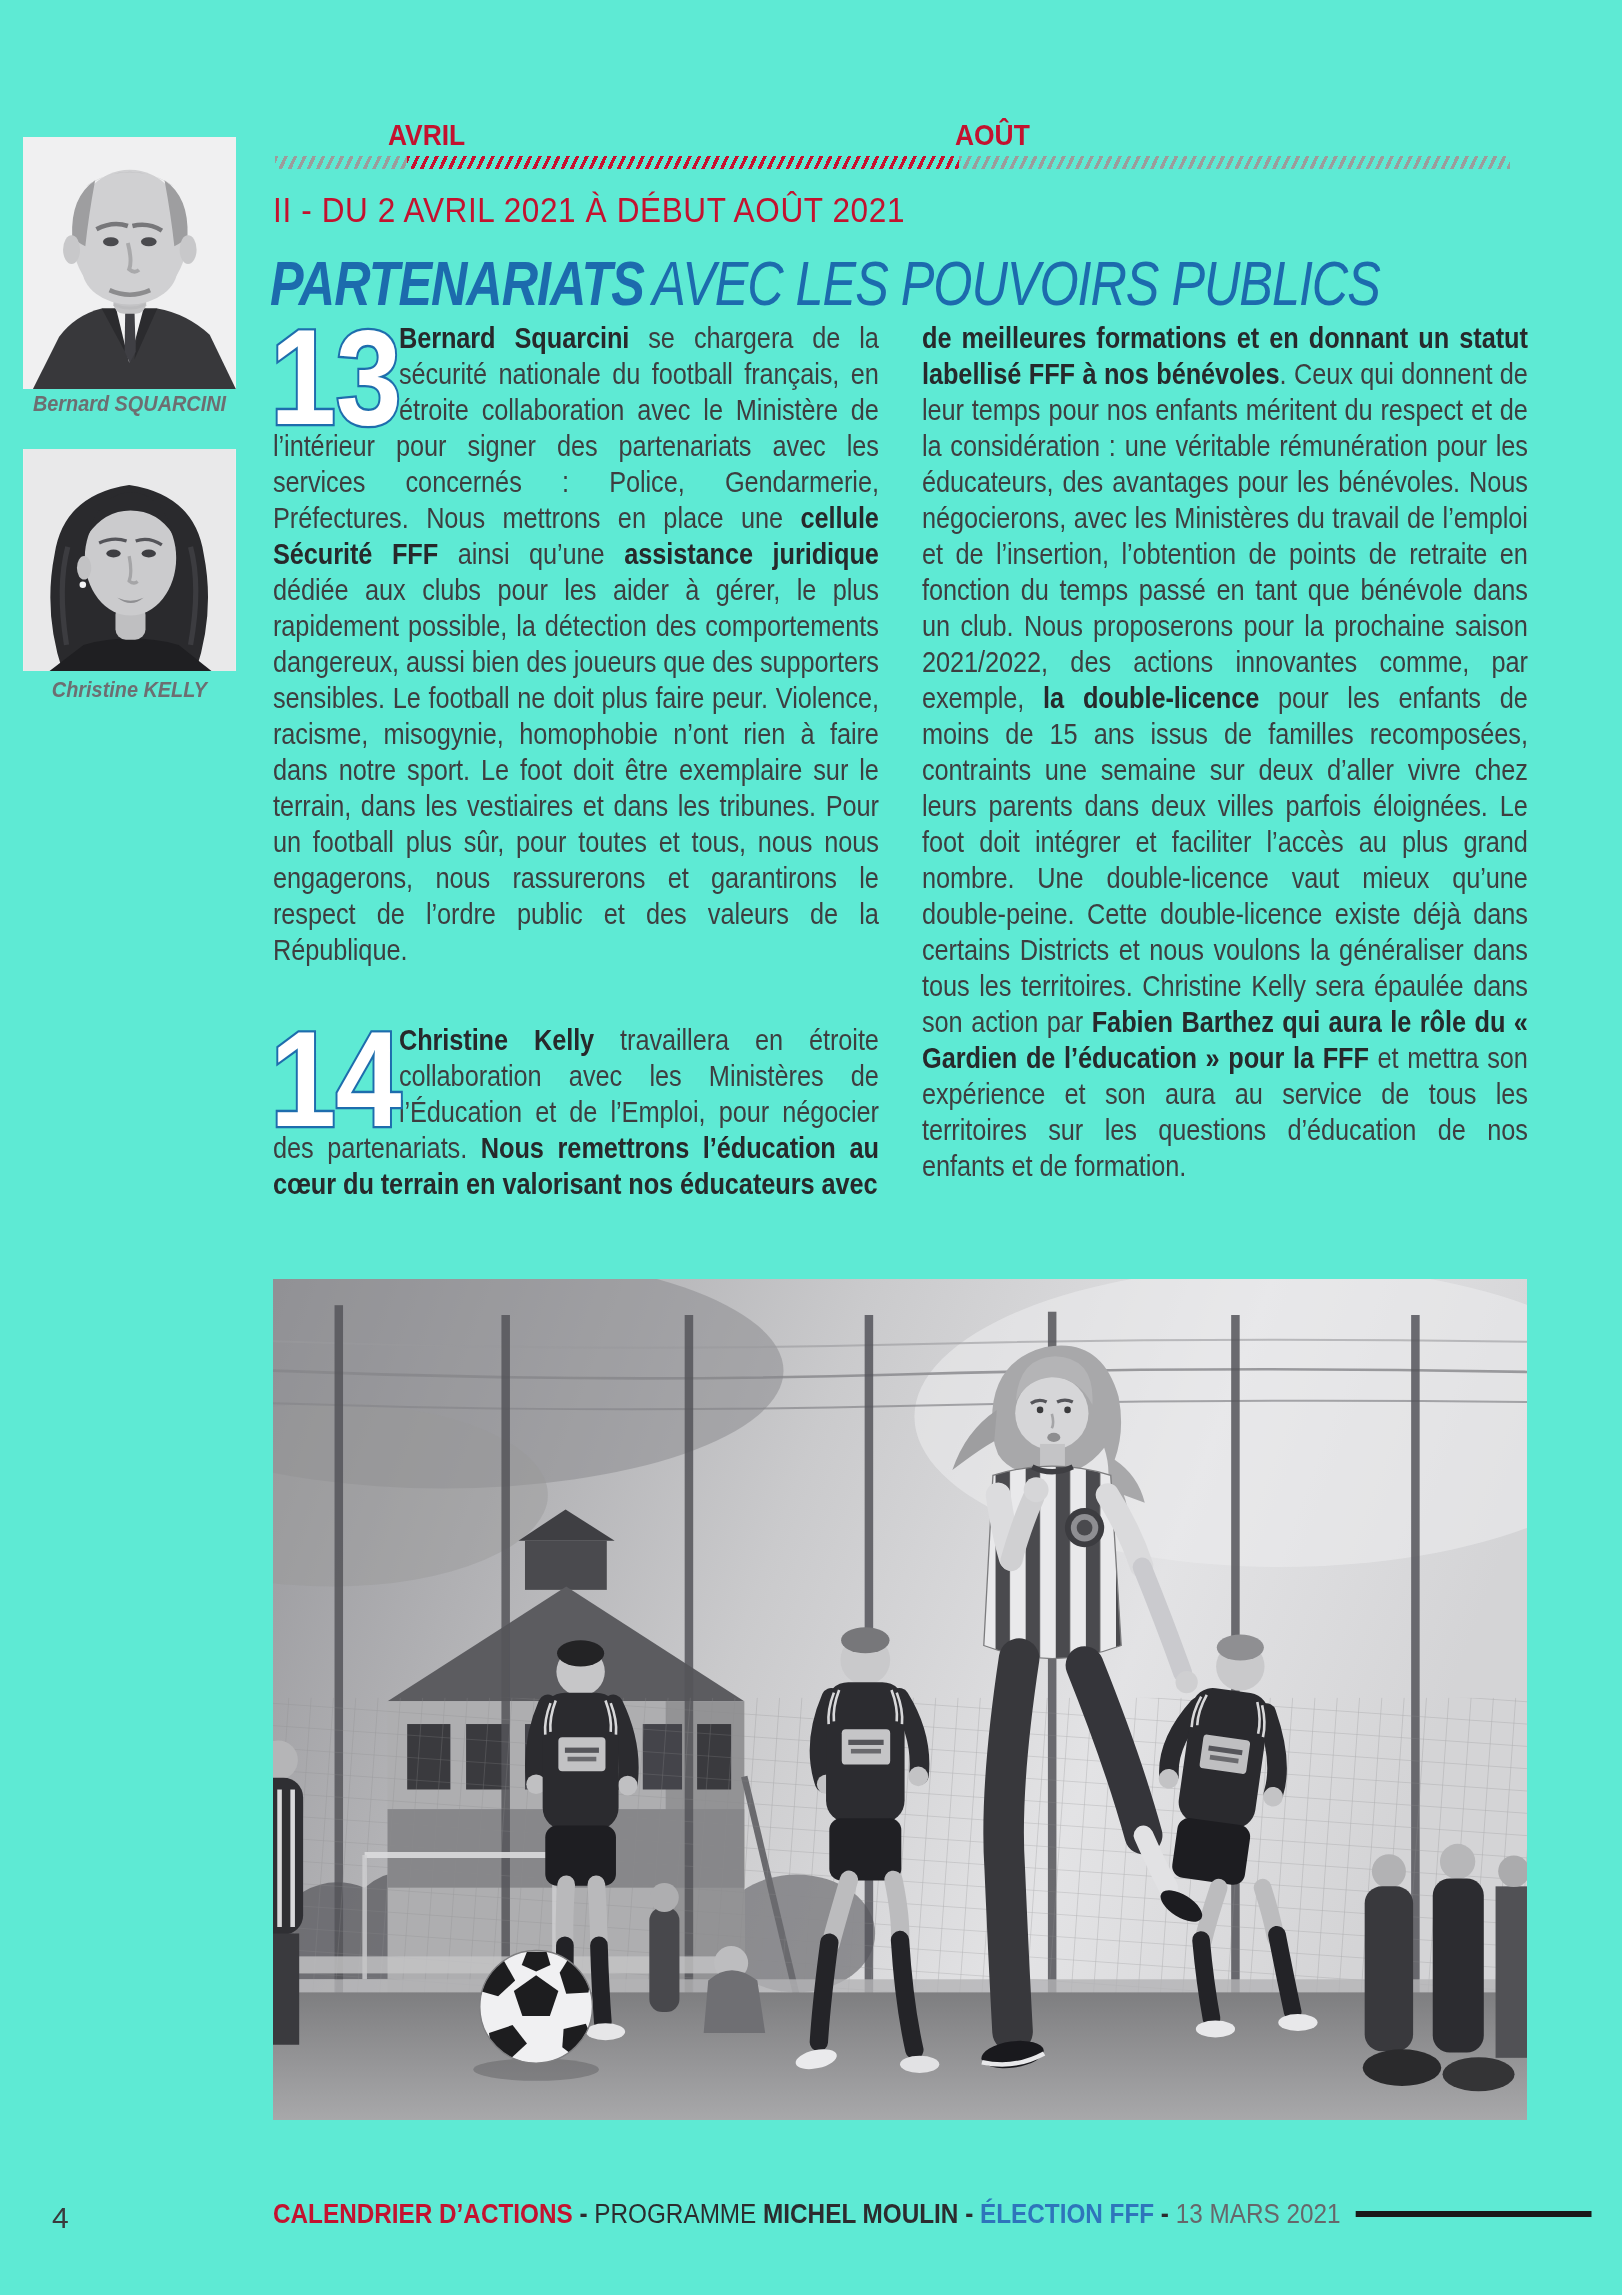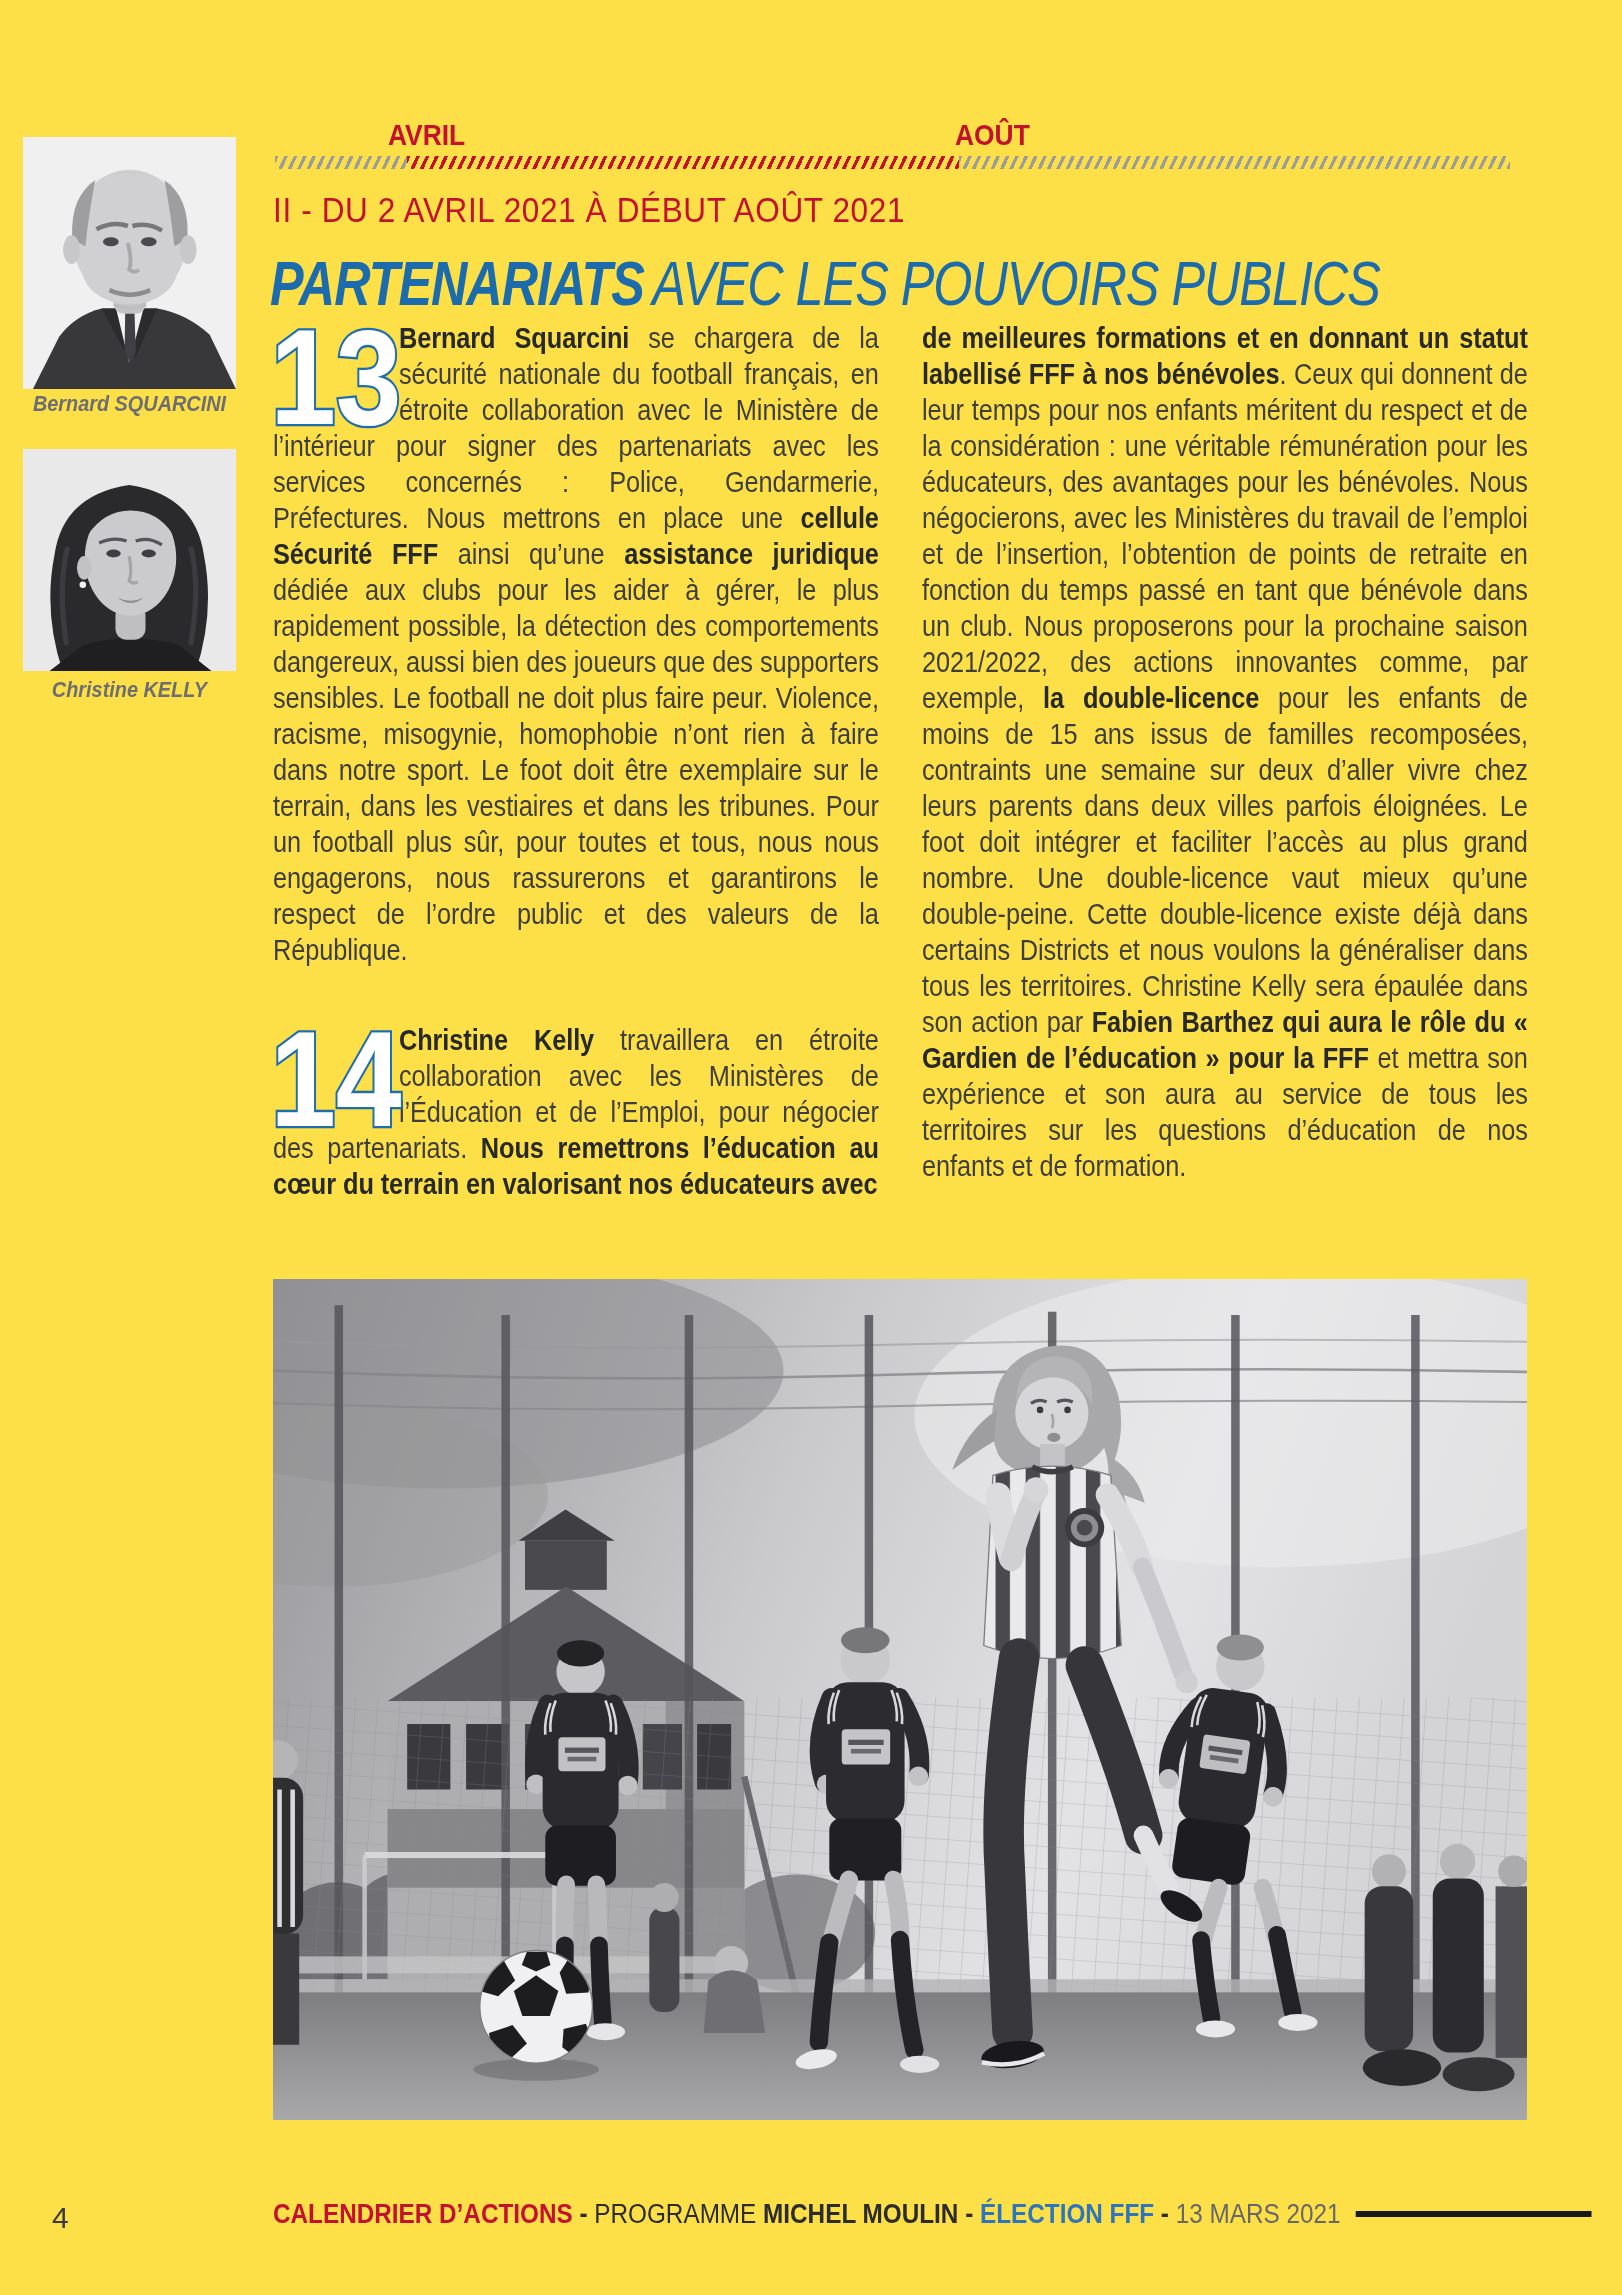--- a/index.html
+++ b/index.html
@@ -1,16 +1,16 @@
 <!DOCTYPE html>
 <html style="font-size:10.5px"><head>
 <meta charset="utf-8">
 <style>
   html,body{margin:0;padding:0;background:#ffffff;}
-  .page{position:relative;width:1623px;height:2295px;background:#fde047;overflow:hidden;
+  .page{position:relative;width:1623px;height:2295px;background:#5eead4;overflow:hidden;
         font-family:"Liberation Sans",sans-serif;text-decoration:underline;}
 
   
   .tl-label{position:absolute;top:118px;font-size:30px;font-weight:700;color:#c3122f;
             transform:scaleX(.88);transform-origin:0 0;white-space:nowrap;}
   .tl-label.start{left:388px;} .tl-label.end{left:955px;}
   .tl-bar{position:absolute;left:275px;top:156px;width:1235px;height:13px;display:flex;}
   .hatch{height:100%;}
   .hatch-gray{background:repeating-linear-gradient(115deg,#9c9c9b 0 3.3px,transparent 3.3px 8.5px);}
   .hatch-red {background:repeating-linear-gradient(115deg,#c8102e 0 3.3px,transparent 3.3px 8.5px);}

